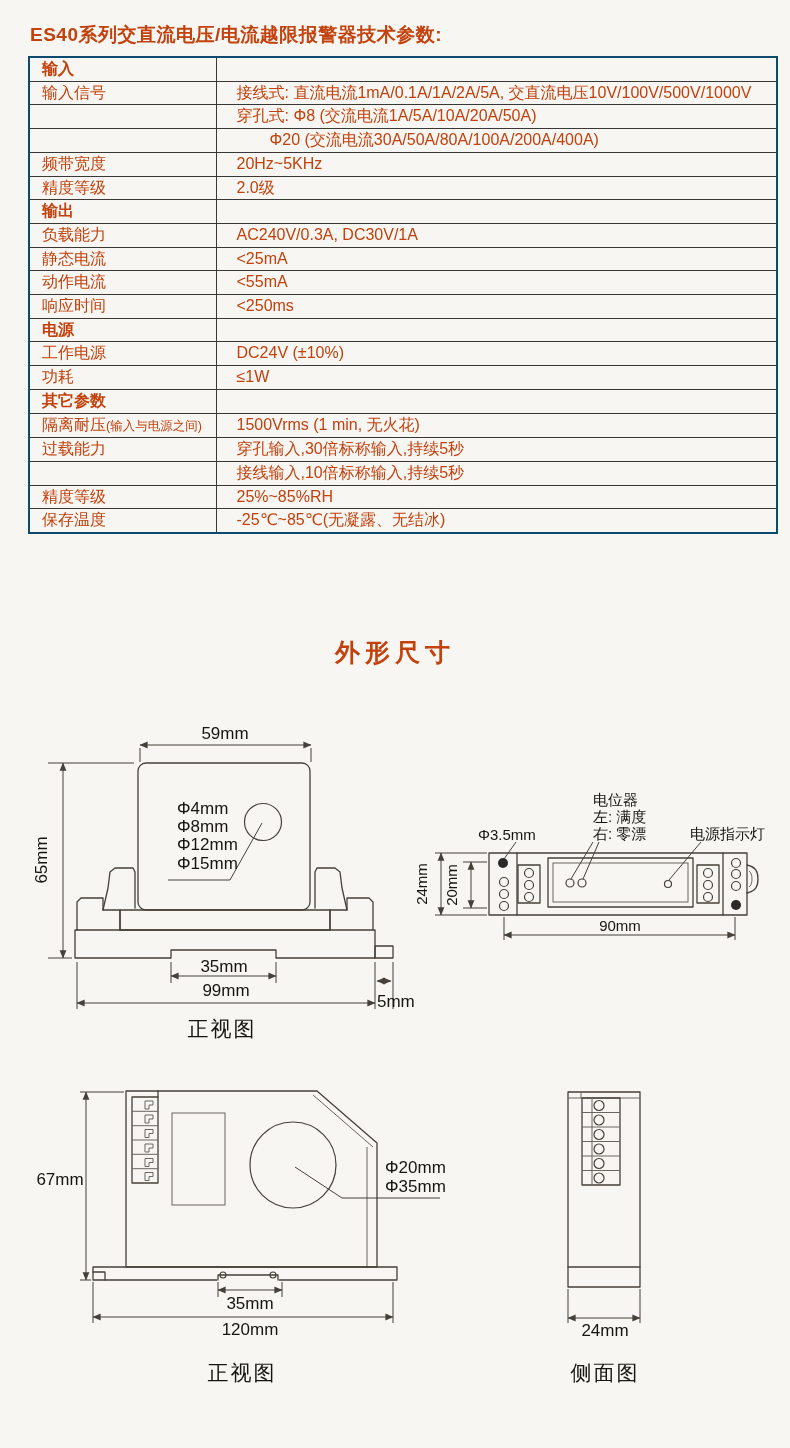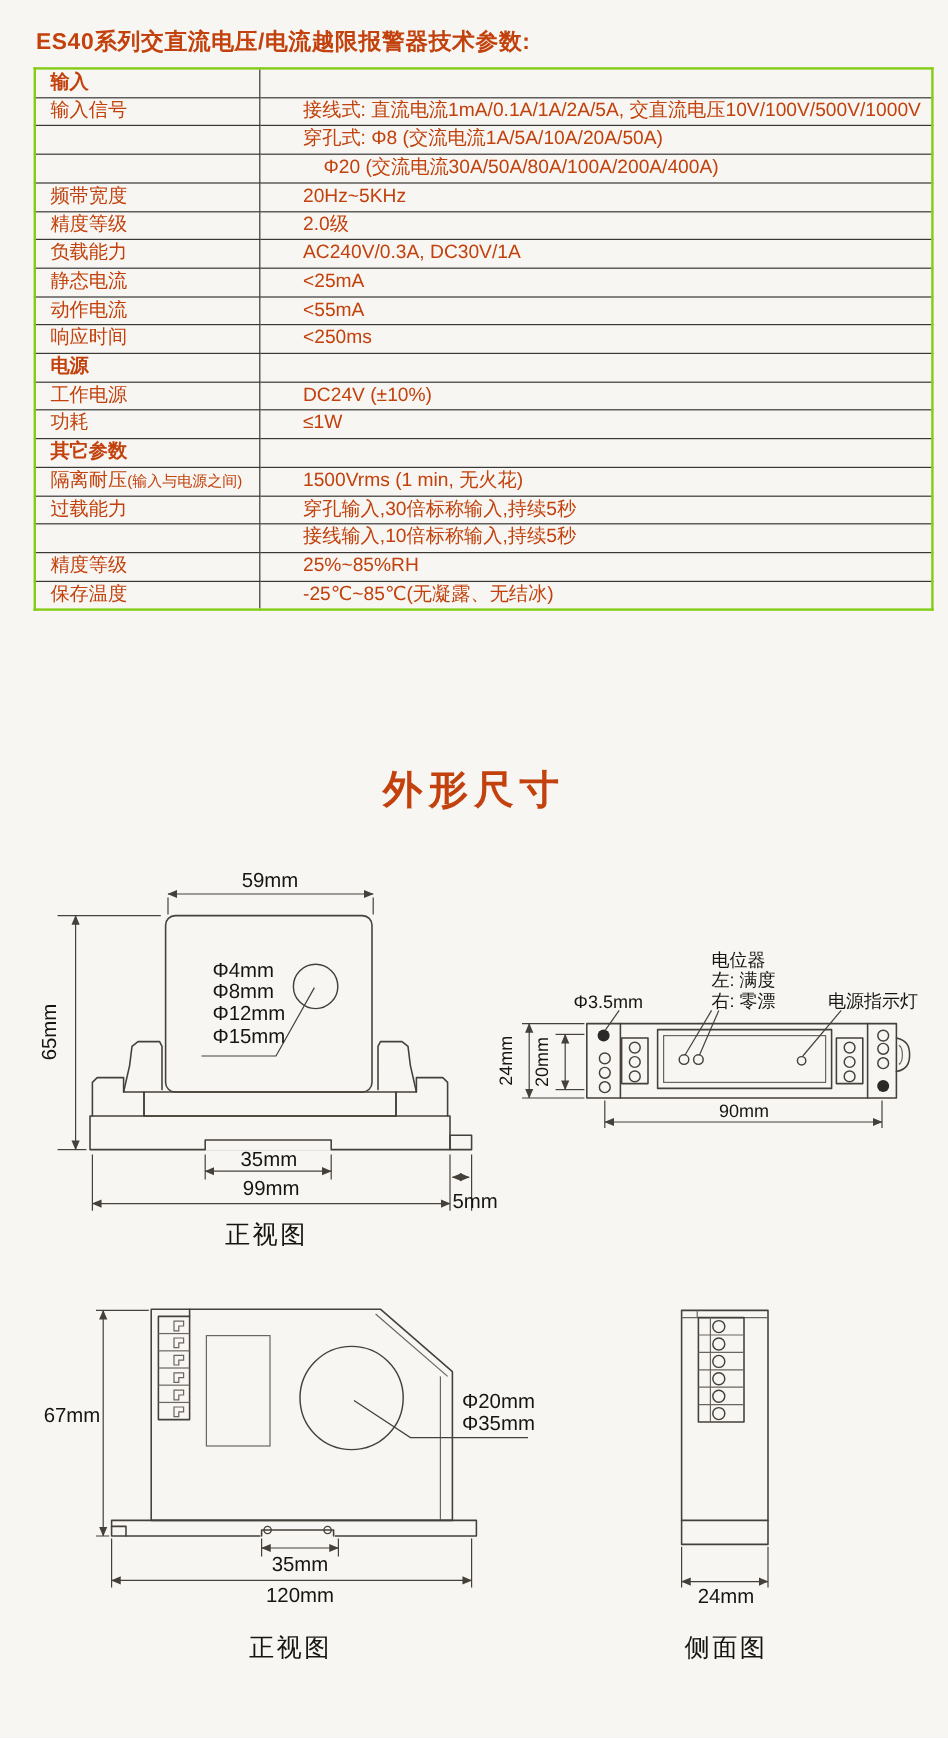--- a/index.html
+++ b/index.html
@@ -12,36 +12,36 @@
   }
   
   .doc-title{
     position:absolute;left:30px;top:22px;font-size:19px;font-weight:bold;
     letter-spacing:0.5px;white-space:nowrap;
   }
   
   .spec-table{
     position:absolute;left:28px;top:56px;width:750px;
     border-collapse:collapse;table-layout:fixed;
-    border:2px solid #84cc16;
+    border:2px solid #0c4a6e;
   }
   .spec-table td{
     border:1px solid #3a3835;height:22.7px;box-sizing:border-box;
     font-size:16px;line-height:22.7px;padding:0 0 0 12px;
     white-space:nowrap;overflow:hidden;vertical-align:middle;
   }
   .spec-table td.c1{width:187px;}
-  .spec-table td.c2{padding-left:36px;}
+  .spec-table td.c2{padding-left:20px;}
   .spec-table tr.section td{font-weight:bold;}
   .spec-table td.indent{padding-left:53px;margin-top:41px;}
   .spec-table .small{font-size:12.5px;}
   
   .section-heading{
     position:absolute;left:0;top:636px;width:790px;text-align:center;
-    font-size:33px;font-weight:bold;letter-spacing:5px;
+    font-size:25px;font-weight:bold;letter-spacing:5px;
   }
   
   .drawing{position:absolute;}
   svg{display:block;overflow:visible;}
   .ln{stroke:#454039;stroke-width:1.3;fill:none;stroke-linejoin:round;stroke-linecap:round;}
   .ln-thin{stroke:#6a655e;stroke-width:1;fill:none;}
   .dim{stroke:#454039;stroke-width:1;fill:none;}
   .dot{fill:#2b2a28;stroke:none;}
   .hole{fill:none;stroke:#454039;stroke-width:1.2;}
   text{fill:#17150f;}
@@ -75,20 +75,24 @@
           <td class="c2 indent">Φ20 (交流电流30A/50A/80A/100A/200A/400A)</td>
         </tr>
       <tr>
           <td class="c1"><span>频带宽度</span></td>
           <td class="c2">20Hz~5KHz</td>
         </tr>
       <tr>
           <td class="c1"><span>精度等级</span></td>
           <td class="c2">2.0级</td>
         </tr>
+      <tr class="section">
+          <td class="c1"><span>输出</span></td>
+          <td class="c2"></td>
+        </tr>
       <tr>
           <td class="c1"><span>负载能力</span></td>
           <td class="c2">AC240V/0.3A, DC30V/1A</td>
         </tr>
       <tr>
           <td class="c1"><span>静态电流</span></td>
           <td class="c2">&lt;25mA</td>
         </tr>
       <tr>
           <td class="c1"><span>动作电流</span></td>

